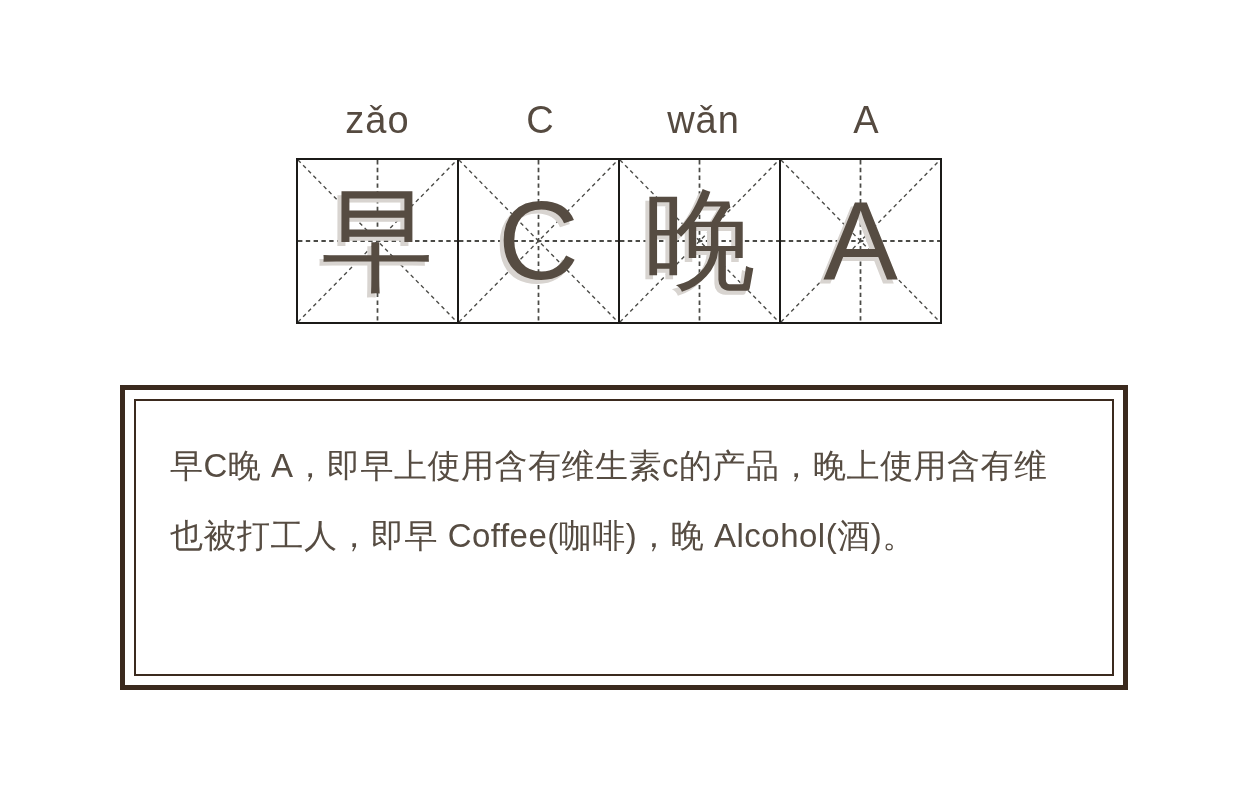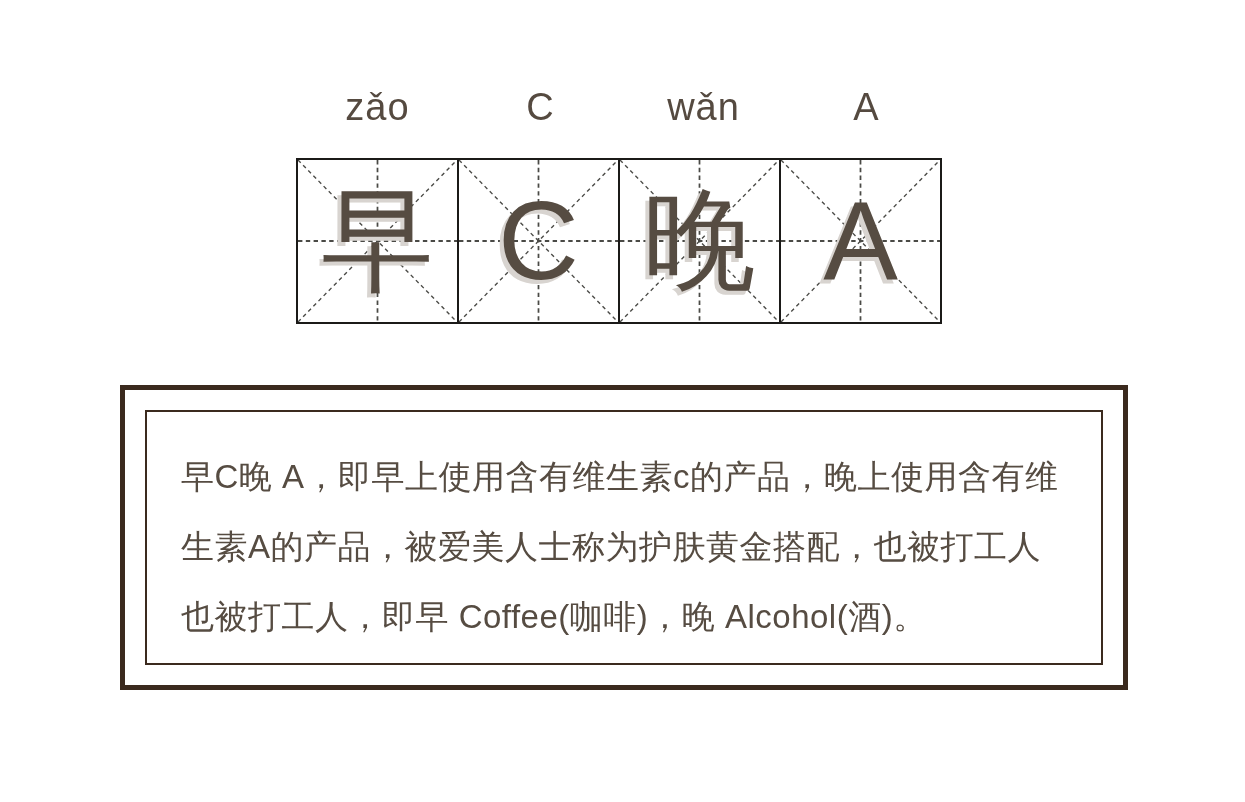--- a/index.html
+++ b/index.html
@@ -8,21 +8,21 @@
     background: #ffffff;
     font-family: "Liberation Sans", "DejaVu Sans", sans-serif;
     position: relative;
     overflow: hidden;
   }
   .canvas { position: absolute; inset: 0; }
 
   
   .pinyin-row {
     position: absolute;
-    left: 296px; top: 79px;
+    left: 296px; top: 92px;
     width: 652px; height: 56px;
     display: flex;
   }
   .pinyin-cell {
     flex: 1 1 0;
     display: flex; align-items: center; justify-content: center;
     font-size: 38px;
     color: #554A40;
     letter-spacing: 1px;
   }
@@ -56,21 +56,21 @@
     z-index: 2;
   }
 
   
   .def-outer {
     position: absolute;
     left: 120px; top: 385px;
     width: 1008px; height: 305px;
     box-sizing: border-box;
     border: 5px solid #3b2a1e;
-    padding: 20px;
+    padding: 9px;
     background: #ffffff;
   }
   .def-inner {
     width: 100%; height: 100%;
     box-sizing: border-box;
     border: 2px solid #3b2a1e;
     padding: 30px 26px 0 34px;
     overflow: hidden;
   }
   .def-line {
@@ -133,18 +133,17 @@
         <line x1="0" y1="83" x2="163" y2="83" stroke="#4a4a46" stroke-width="1.8" stroke-dasharray="4.5 3.5"></line>
       </svg>
       <span class="grid-char">A</span>
     </div>
 
   </div>
 
   <div class="def-outer">
     <div class="def-inner">
       <div class="def-line">早C晚 A，即早上使用含有维生素c的产品，晚上使用含有维</div>
-      <div class="def-line">生素A的产品，被爱美人士称为护肤黄金搭配，也被打工人</div>
       <div class="def-line">也被打工人，即早 Coffee(咖啡)，晚 Alcohol(酒)。</div>
     </div>
   </div>
 
 </div>
 
 </body></html>

